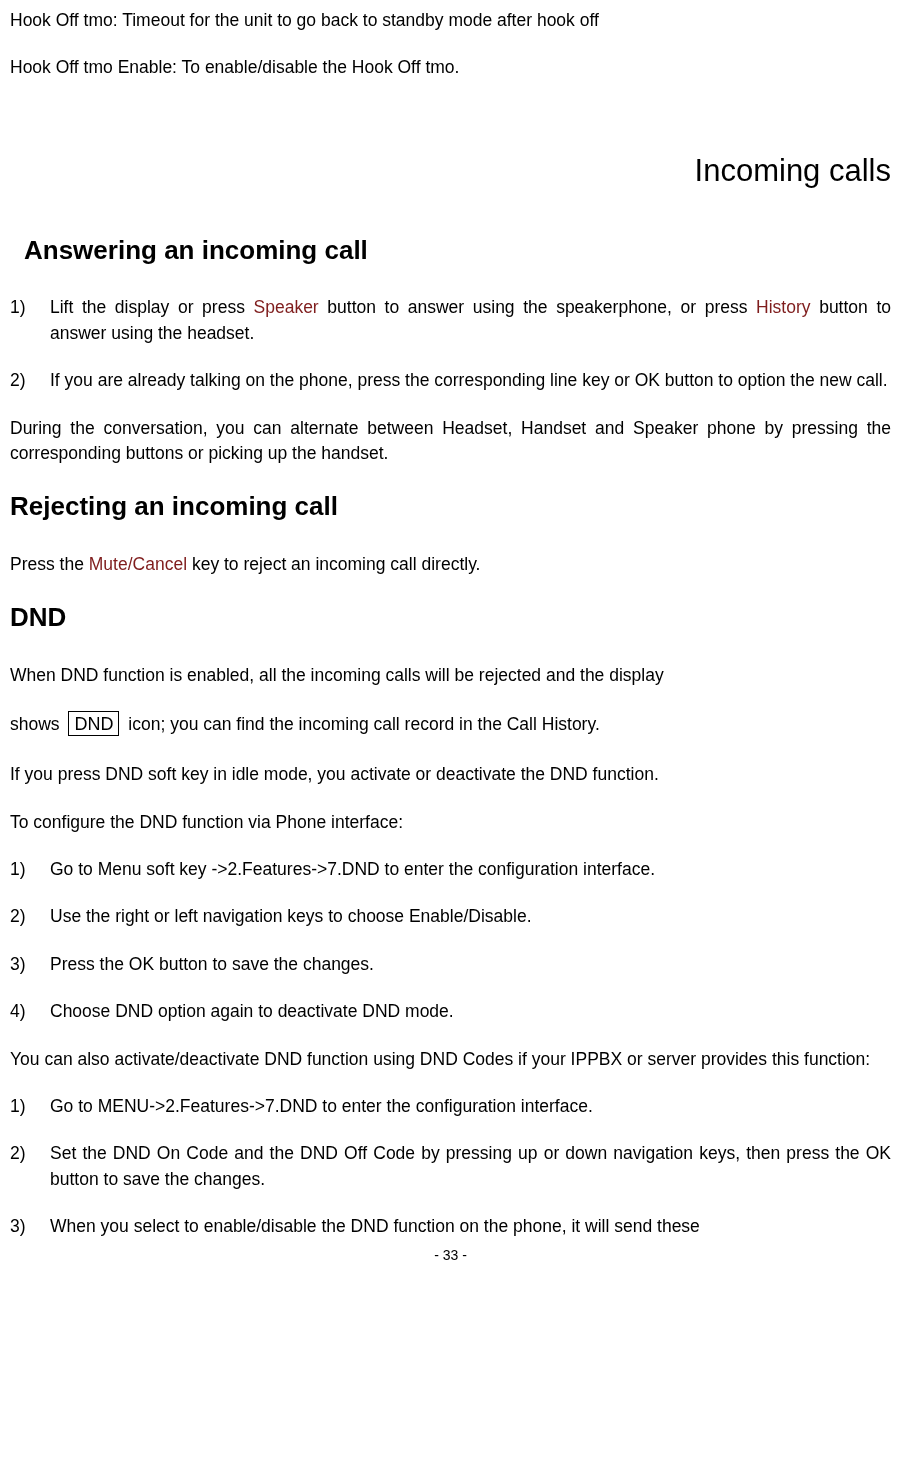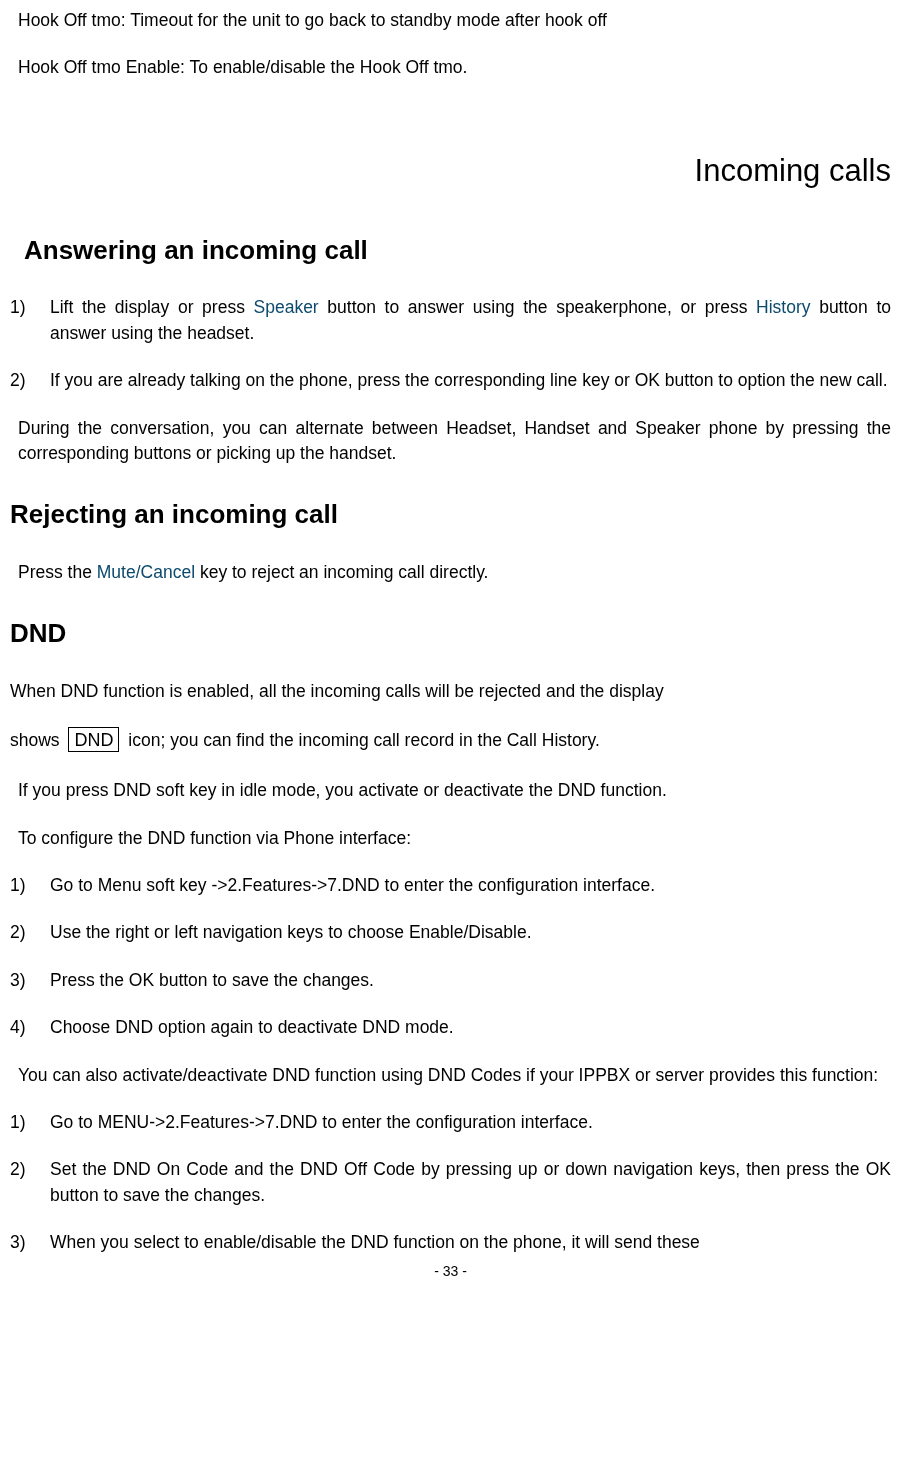--- a/index.html
+++ b/index.html
@@ -6,51 +6,51 @@
     font-family: Verdana, Geneva, sans-serif;
     font-size: 17.5px;
     line-height: 1.45;
     color: #000;
     margin: 0;
     padding: 8px 10px 20px 10px;
     width: 881px;
     background: #fff;
   }
   .para {
-    margin: 0 0 22px 8px;
+    margin: 0 0 22px 0;
   }
   h1 {
     font-size: 31px;
     font-weight: normal;
     margin: 68px 0 38px 0;
     text-align: right;
   }
   h2 {
     font-size: 26px;
     font-weight: bold;
-    margin: 30px 0 26px 0;
+    margin: 22px 0 26px 0;
   }
   .indent-h2 {
     margin-left: 14px;
   }
   .justify {
     text-align: justify;
   }
   .list-item {
     display: flex;
     margin-bottom: 22px;
   }
   .list-item .num {
     flex: 0 0 40px;
   }
   .list-item .txt {
     flex: 1;
   }
   .link {
-    color: #0c4a6e;
+    color: #7f1d1d;
   }
   .dnd-line {
     margin-bottom: 24px;
   }
   .dnd-icon-box {
     display: inline-block;
     border: 1px solid #000;
     padding: 2.5px 5px;
     font-family: Arial, Helvetica, sans-serif;
     font-size: 18px;

